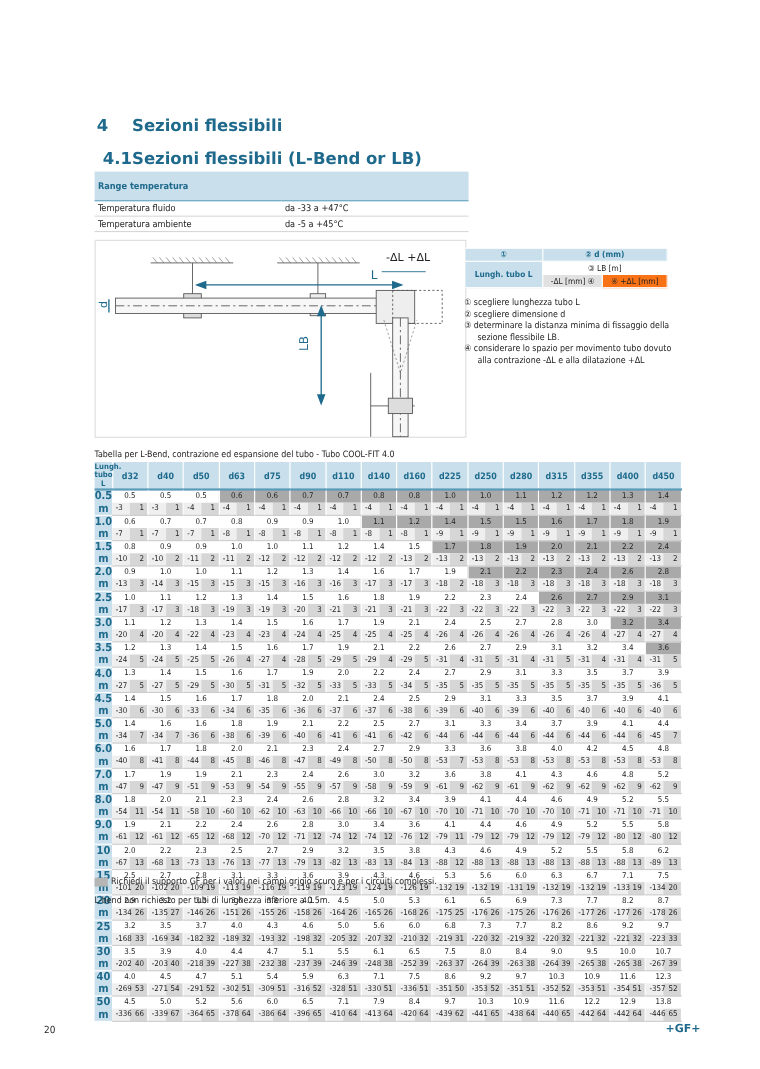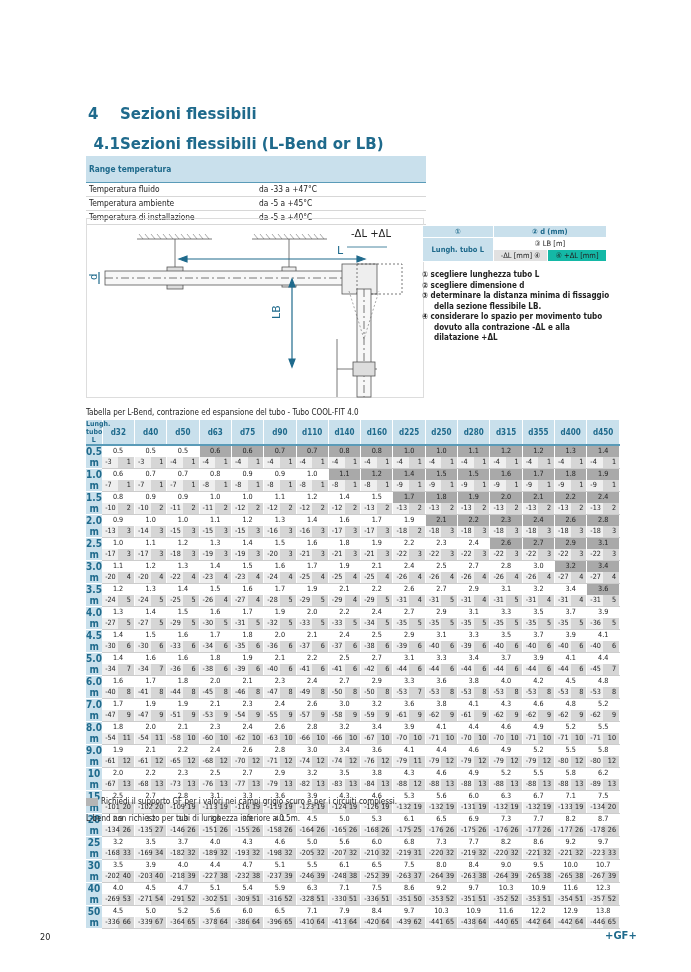--- a/index.html
+++ b/index.html
@@ -17,23 +17,23 @@
   .range td { padding: 1px 3px; border-bottom: 1px solid #d7d7d7; height: 14px; }
   .range td.val { width: 170px; }
 
   .diagram { position: absolute; left: 86px; top: 218px; width: 338px; height: 180px; border: 1px solid #ddd; }
 
   .legend-box { position: absolute; left: 422px; top: 225px; width: 185px; border-collapse: collapse; font-size: 7.5px; }
   .legend-box td { border: 1px solid #fff; text-align: center; padding: 1px 2px; height: 12px; }
   .legend-box .lb-head { background: #c9e0ec; color: #1f6a8c; font-weight: bold; }
   .legend-box .lb-white { background: #fff; }
   .legend-box .lb-grey { background: #e1e1e1; }
-  .legend-box .lb-dgrey { background: #14b8a6; }
+  .legend-box .lb-dgrey { background: #f97316; }
   .steps { position: absolute; left: 422px; top: 270px; width: 190px; font-size: 8px; line-height: 10.5px; list-style: none; }
-  .steps li { padding-left: 12px; text-indent: -12px; font-weight: bold; }
+  .steps li { padding-left: 12px; text-indent: -12px; }
 
   .caption { position: absolute; left: 86px; top: 408px; font-size: 8px; }
 
   table.lb { position: absolute; left: 86px; top: 420px; width: 534px; border-collapse: collapse; font-size: 7.2px; table-layout: fixed; }
   table.lb th { background: #c9e0ec; color: #1f6a8c; font-weight: bold; height: 18px; border-right: 1px solid #fff; border-bottom: 2px solid #5a9bb8; font-size: 8px;}
   table.lb th.len-h { font-size: 7px; line-height: 8px; }
   table.lb td.len { background: #c9e0ec; color: #1f6a8c; font-weight: bold; text-align: center; font-size: 10px; border-bottom: 1px solid #fff; width: 31px; }
   table.lb td.v { text-align: center; height: 8.6px; line-height: 8.6px; padding: 0; border-right: 1px solid #fff; }
   table.lb td.m { text-align: left; padding-left: 3px; height: 8.6px; line-height: 8.6px; background: #efefef; border-right: 0; }
   table.lb td.p { text-align: right; padding-right: 3px; height: 8.6px; line-height: 8.6px; background: #d6d6d6; border-right: 1px solid #fff; }
@@ -65,24 +65,20 @@
         <tr>
           <th colspan="2">Range temperatura</th>
         </tr>
     <tr>
           <td>Temperatura fluido</td>
           <td class="val">da -33 a +47°C</td>
         </tr>
     <tr>
           <td>Temperatura ambiente</td>
           <td class="val">da -5 a +45°C</td>
-        </tr>
-    <tr>
-          <td>Temperatura di installazione</td>
-          <td class="val">da -5 a +40°C</td>
         </tr>
   </tbody>
     </table>
 
   <div class="diagram">
     <svg width="338" height="180" viewBox="0 0 338 180">
       <g stroke="#555" stroke-width="0.8" fill="none">
 
         <line x1="50" y1="20" x2="125" y2="20"></line>
         <line x1="165" y1="20" x2="240" y2="20"></line>

